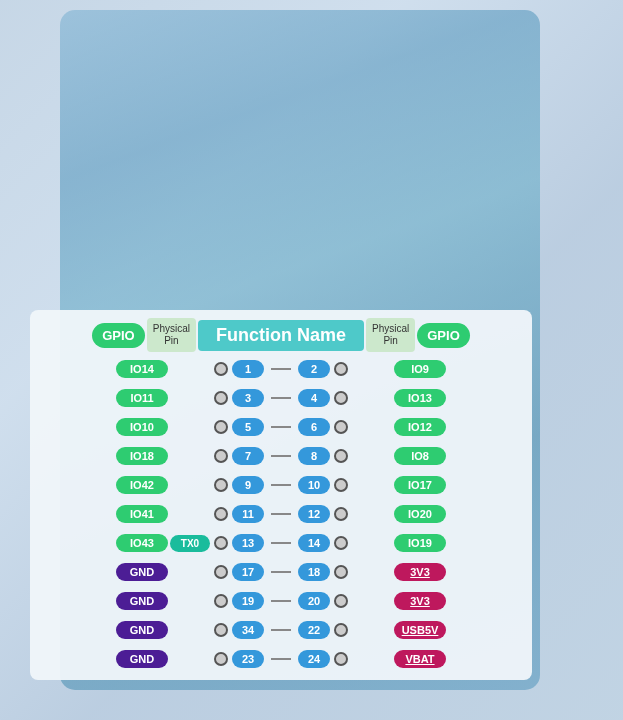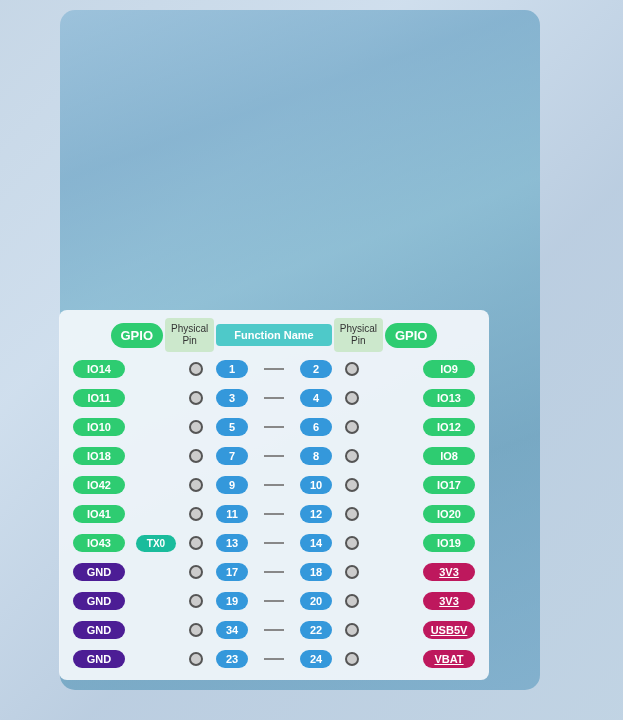--- a/index.html
+++ b/index.html
@@ -31,25 +31,24 @@
       background: linear-gradient(160deg, #7fb3d3 0%, #5a9abf 20%, #6aaec8 40%, #4a8fb0 70%, #5a9abf 100%);
       border-radius: 15px;
       opacity: 0.6;
     }
 
     
     .pin-table-container {
       position: absolute;
       top: 310px;
       left: 30px;
-      width: 430px;
+      width: 502px;
       background: rgba(240, 245, 250, 0.95);
       border-radius: 8px;
       padding: 8px;
-      margin-left: 29px;
     }
 
     
     .header-row {
       display: flex;
       align-items: center;
       justify-content: center;
       margin-bottom: 4px;
       gap: 2px;
     }
@@ -72,21 +71,21 @@
       padding: 5px 6px;
       border-radius: 4px;
       text-align: center;
       min-width: 42px;
       line-height: 1.2;
     }
 
     .header-func {
       background: #4ec9c9;
       color: white;
-      font-size: 11px;
+      font-size: 18px;
       font-weight: bold;
       padding: 5px 18px;
       border-radius: 4px;
       text-align: center;
       min-width: 110px;
     }
 
     .header-phys-right {
       background: #cce8cc;
       color: #333;
@@ -113,21 +112,21 @@
     .pins-area {
       display: flex;
       flex-direction: column;
       gap: 3px;
     }
 
     .pin-row {
       display: flex;
       align-items: center;
       justify-content: center;
-      gap: 11px;
+      gap: 2px;
       height: 26px;
     }
 
     .gpio-label {
       background: #2ecc71;
       color: white;
       font-weight: bold;
       font-size: 11px;
       padding: 3px 6px;
       border-radius: 20px;

